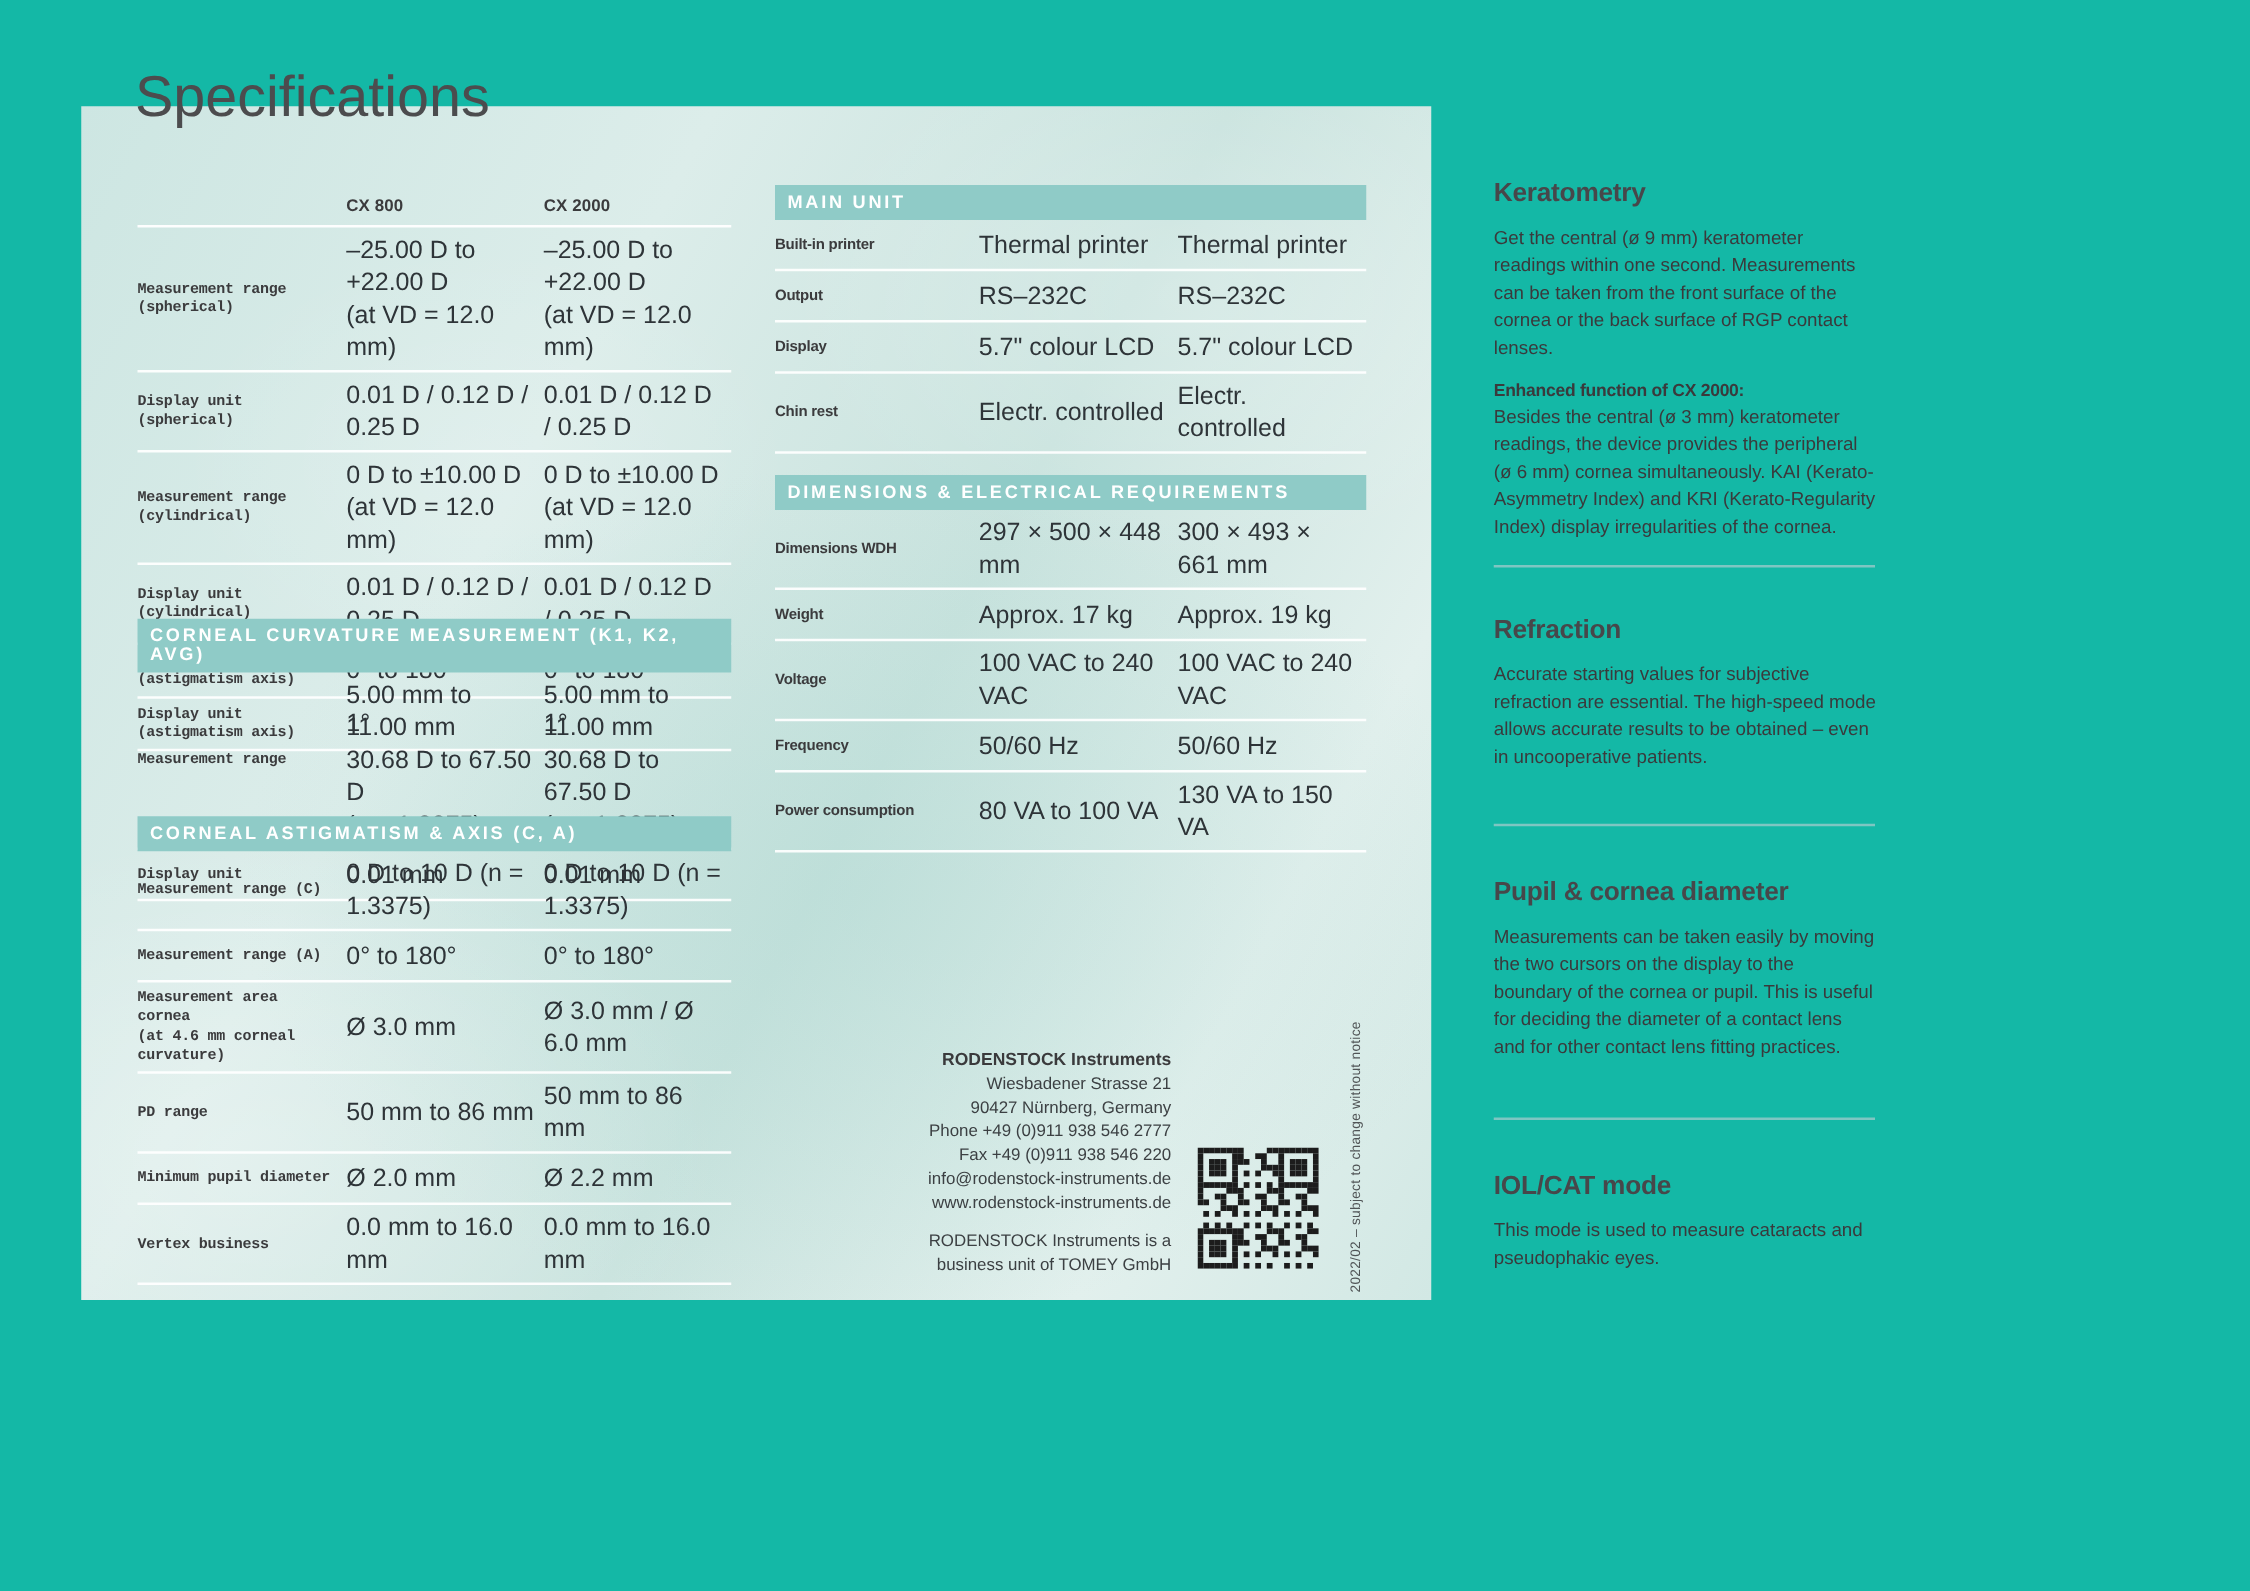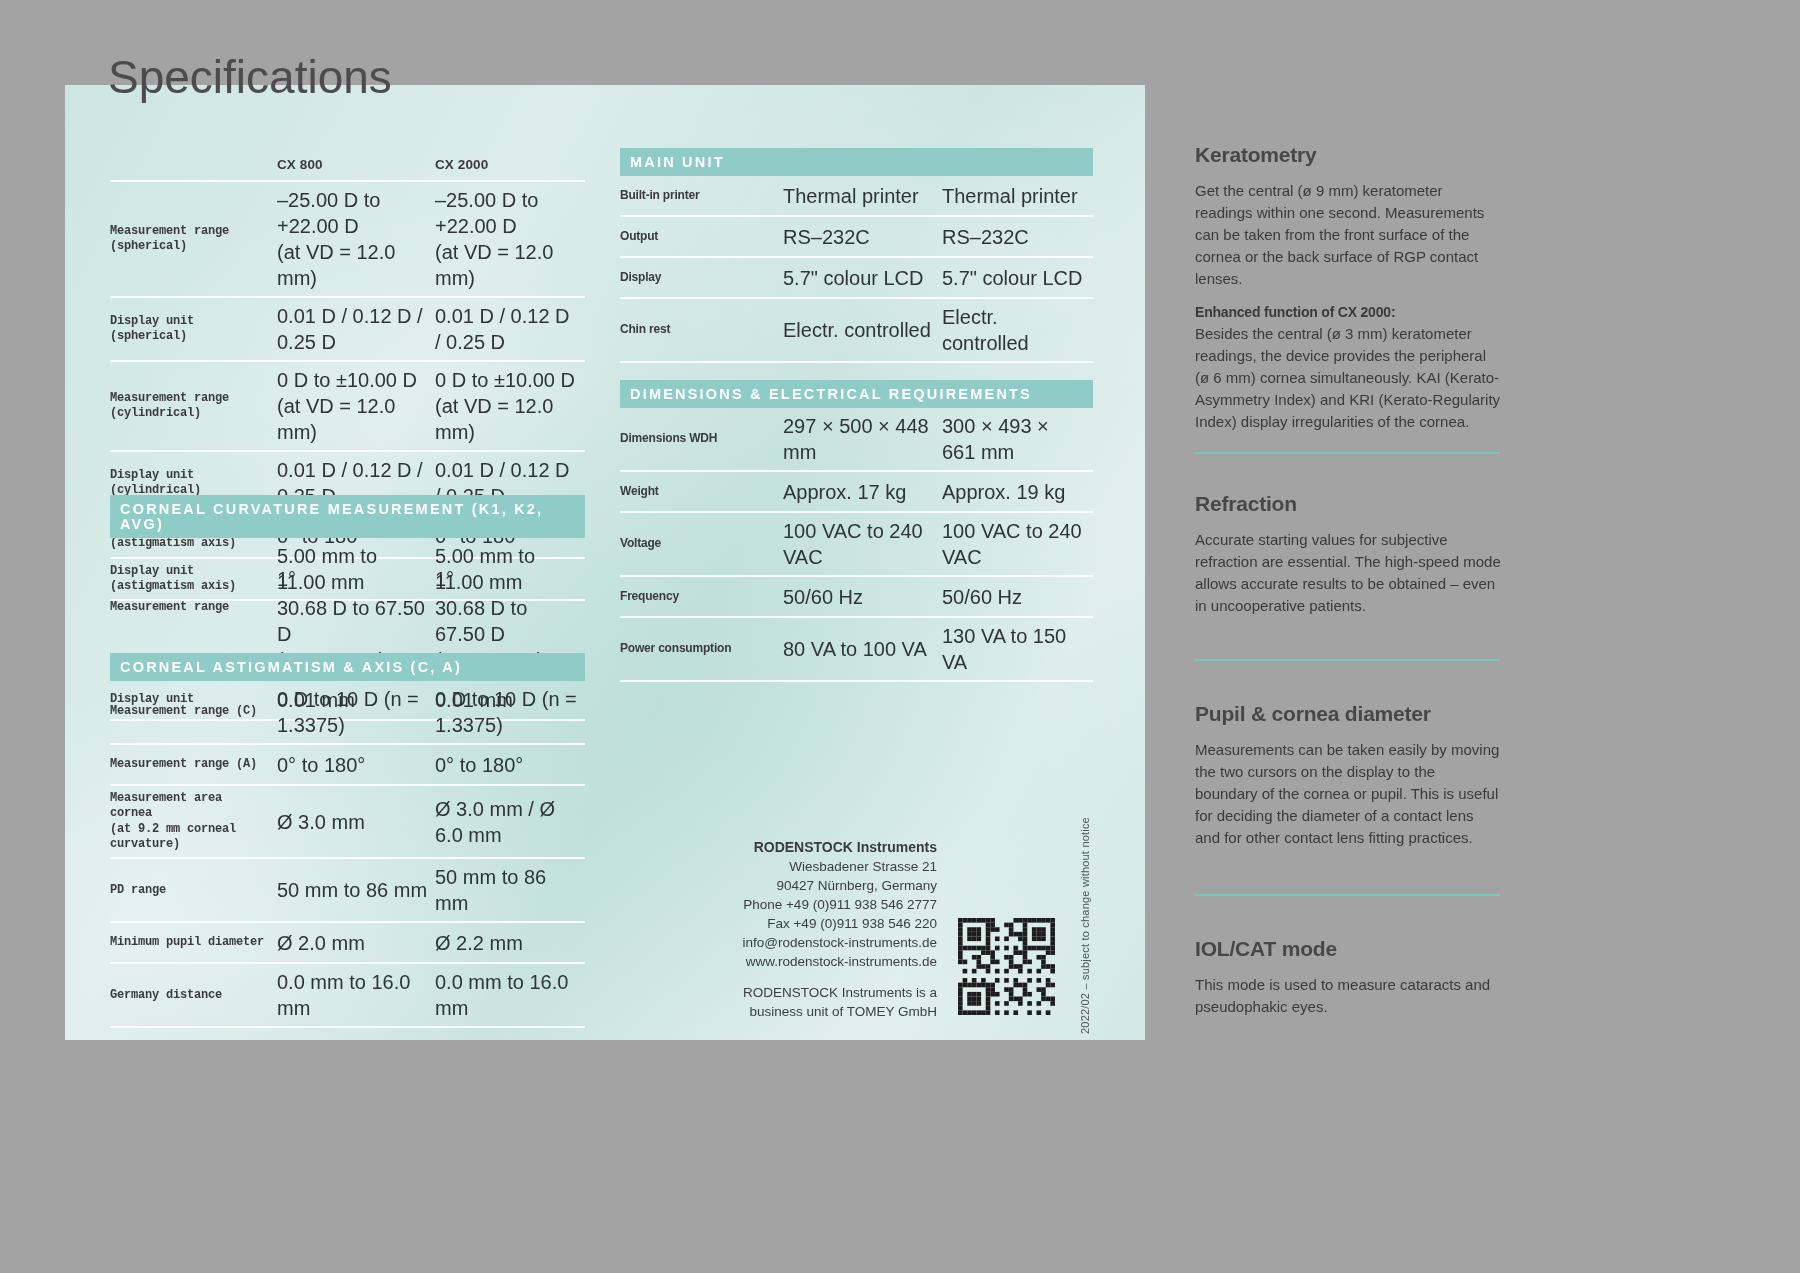--- a/index.html
+++ b/index.html
@@ -1,18 +1,18 @@
 <!DOCTYPE html>
 <html><head>
 <meta charset="utf-8">
 <style>
   * { margin:0; padding:0; box-sizing:border-box; }
   html,body { background:#ffffff; }
   #page {
-    position:relative; width:1800px; height:1273px; background:#a3a3a3;
+    position:relative; width:1800px; height:1273px; background:#14b8a6;
     font-family:"Liberation Sans", sans-serif; overflow:hidden; color:#333;
   }
   .page-title {
     position:absolute; left:108px; top:50px; z-index:5;
     font-size:46px; font-weight:400; color:#4c4c4e; letter-spacing:0px;
   }
   .mint {
     position:absolute; left:65px; top:85px; width:1080px; height:955px;
     background:
       radial-gradient(ellipse 620px 420px at 12% 88%, rgba(255,255,255,0.28), transparent 62%),
@@ -147,36 +147,36 @@
       <div class="val">0 D to 10 D (n = 1.3375)</div>
       <div class="val">0 D to 10 D (n = 1.3375)</div>
     </div>
     <div class="row">
       <div class="lbl">Measurement range (A)</div>
       <div class="val">0° to 180°</div>
       <div class="val">0° to 180°</div>
     </div>
     <div class="row">
       <div class="lbl">Measurement area cornea
-(at 9.2 mm corneal curvature)</div>
+(at 4.6 mm corneal curvature)</div>
       <div class="val">Ø 3.0 mm</div>
       <div class="val">Ø 3.0 mm / Ø 6.0 mm</div>
     </div>
     <div class="row">
       <div class="lbl">PD range</div>
       <div class="val">50 mm to 86 mm</div>
       <div class="val">50 mm to 86 mm</div>
     </div>
     <div class="row">
       <div class="lbl">Minimum pupil diameter</div>
       <div class="val">Ø 2.0 mm</div>
       <div class="val">Ø 2.2 mm</div>
     </div>
     <div class="row">
-      <div class="lbl">Germany distance</div>
+      <div class="lbl">Vertex business</div>
       <div class="val">0.0 mm to 16.0 mm</div>
       <div class="val">0.0 mm to 16.0 mm</div>
     </div>
   </div>
 
   <div class="spec-table t-mid" style="left:620px; top:148px; width:473px;">
     <div class="tbl-head">MAIN UNIT</div>
     <div class="row">
       <div class="lbl">Built-in printer</div>
       <div class="val">Thermal printer</div>

